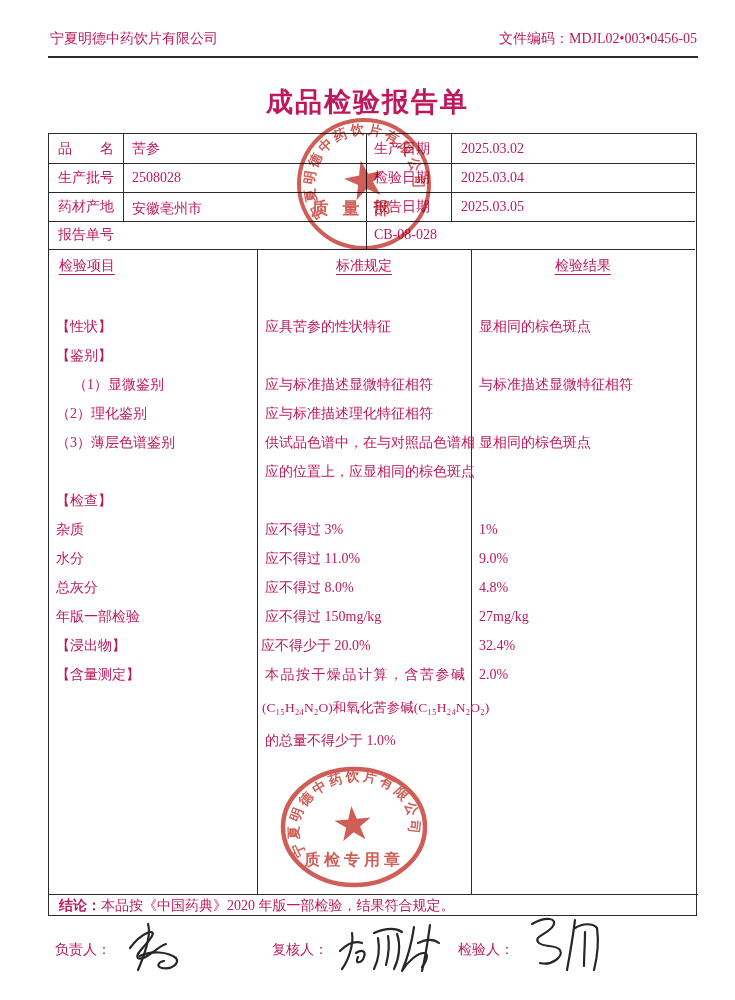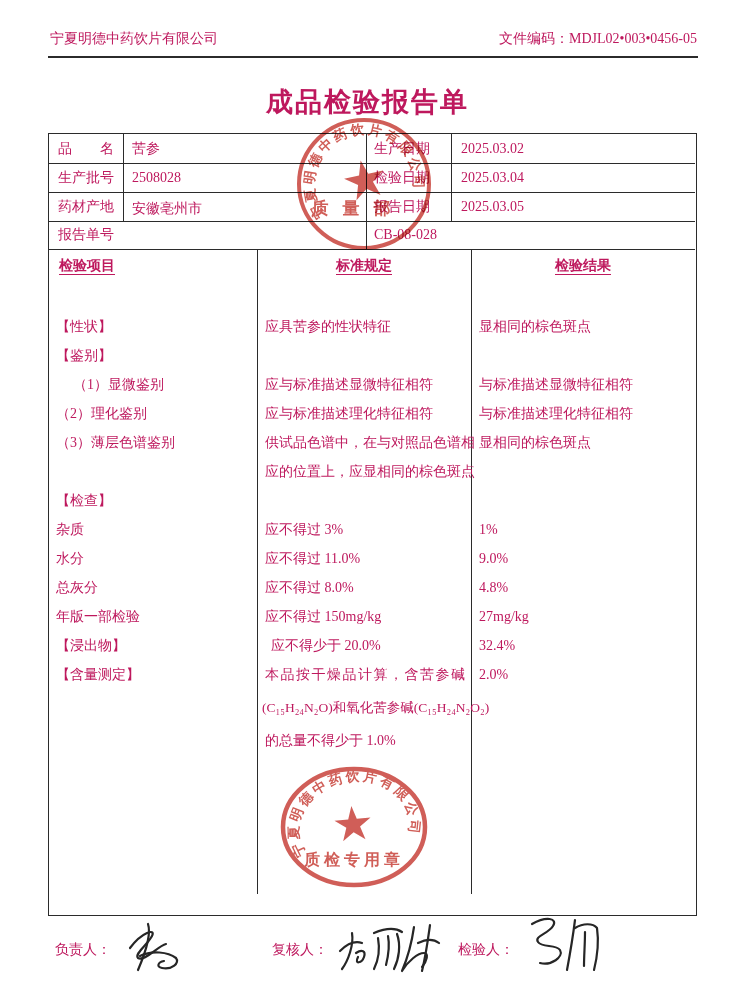--- a/index.html
+++ b/index.html
@@ -5,21 +5,21 @@
   html,body{margin:0;padding:0;background:#fff;}
   .page{position:relative;width:735px;height:1000px;background:#ffffff;overflow:hidden;
         font-family:"Liberation Serif","DejaVu Serif",serif;color:#be185d;}
   .abs{position:absolute;}
   .t14{font-size:14px;line-height:20px;white-space:nowrap;}
   .t13{font-size:13.5px;line-height:20px;white-space:nowrap;}
   .bold{font-weight:bold;}
   .hline{position:absolute;background:#2b2b2b;height:1px;}
   .vline{position:absolute;background:#2b2b2b;width:1px;}
   .doc-title{font-size:27px;font-weight:bold;letter-spacing:2px;white-space:nowrap;}
-  .underlined{text-decoration:underline;text-underline-offset:4px;font-weight:bold;}
+  .underlined{text-decoration:underline;text-underline-offset:4px;}
   .cell{position:absolute;height:29px;display:flex;align-items:center;}
   .table-box{position:absolute;left:48px;top:133px;width:649px;height:783px;border:1.5px solid #2b2b2b;box-sizing:border-box;padding-left:36px;}
   .ctr{text-align:center;}
   .spread{letter-spacing:1.5px;}
   .stamp{position:absolute;mix-blend-mode:multiply;opacity:0.85;}
   .stamp text{font-family:"Liberation Serif","DejaVu Serif",serif;font-weight:bold;}
   .sig path{stroke:#262626;stroke-width:2.2;fill:none;stroke-linecap:round;stroke-linejoin:round;}
   .concl{position:absolute;left:0;top:760px;width:649px;height:23px;border-top:1px solid #2b2b2b;
          display:flex;align-items:center;padding-left:10px;box-sizing:border-box;}
 </style>
@@ -76,21 +76,20 @@
     <div class="abs t14" style="left:430px;top:183px;">显相同的棕色斑点</div>
 
     <div class="abs t14" style="left:7px;top:212px;">【鉴别】</div>
 
     <div class="abs t14" style="left:24px;top:241px;">（1）显微鉴别</div>
     <div class="abs t14" style="left:430px;top:241px;">与标准描述显微特征相符</div>
     <div class="abs t14" style="left:216px;top:241px;">应与标准描述显微特征相符</div>
 
     <div class="abs t14" style="left:7px;top:270px;">（2）理化鉴别</div>
     <div class="abs t14" style="left:216px;top:270px;">应与标准描述理化特征相符</div>
-    <div class="abs t14" style="left:430px;top:270px;">与标准描述理化特征相符</div>
 
     <div class="abs t14" style="left:7px;top:299px;">（3）薄层色谱鉴别</div>
     <div class="abs t14" style="left:216px;top:299px;">供试品色谱中，在与对照品色谱相</div>
     <div class="abs t14" style="left:430px;top:299px;">显相同的棕色斑点</div>
     <div class="abs t14" style="left:216px;top:328px;">应的位置上，应显相同的棕色斑点</div>
 
     <div class="abs t14" style="left:7px;top:357px;">【检查】</div>
 
     <div class="abs t14" style="left:7px;top:386px;">杂质</div>
     <div class="abs t14" style="left:216px;top:386px;">应不得过 3%</div>
@@ -102,29 +101,33 @@
 
     <div class="abs t14" style="left:7px;top:444px;">总灰分</div>
     <div class="abs t14" style="left:216px;top:444px;">应不得过 8.0%</div>
     <div class="abs t14" style="left:430px;top:444px;">4.8%</div>
 
     <div class="abs t14" style="left:7px;top:473px;">年版一部检验</div>
     <div class="abs t14" style="left:216px;top:473px;">应不得过 150mg/kg</div>
     <div class="abs t14" style="left:430px;top:473px;">27mg/kg</div>
 
     <div class="abs t14" style="left:7px;top:502px;">【浸出物】</div>
-    <div class="abs t14" style="left:222px;top:502px;">应不得少于 20.0%</div>
+    <div class="abs t14" style="left:212px;top:502px;">应不得少于 20.0%</div>
     <div class="abs t14" style="left:430px;top:502px;">32.4%</div>
 
     <div class="abs t14" style="left:7px;top:531px;">【含量测定】</div>
     <div class="abs t14 spread" style="left:216px;top:531px;">本品按干燥品计算，含苦参碱</div>
     <div class="abs t14" style="left:430px;top:531px;">2.0%</div>
     <div class="abs t13" style="left:213px;top:564px;">(C₁₅H₂₄N₂O)和氧化苦参碱(C₁₅H₂₄N₂O₂)</div>
     <div class="abs t14" style="left:216px;top:597px;">的总量不得少于 1.0%</div>
 
+    <div class="concl t14">
+      <span class="bold">结论：</span>
+      <span>本品按《中国药典》2020 年版一部检验，结果符合规定。</span>
+    </div>
   </div>
 
   <svg class="stamp" style="left:284px;top:104px;" width="160" height="160" viewBox="0 0 160 160">
     <ellipse cx="80" cy="80" rx="65" ry="64" fill="none" stroke="var(--stamp-color,#c8423a)" stroke-width="4"></ellipse>
     <defs>
         <path id="arcTop" d="M 33 97.1 A 50 50 0 1 1 127 97.1"></path>
       </defs>
     <g transform="rotate(-15 80 80)">
       <text font-size="13.5" fill="var(--stamp-color,#c8423a)" letter-spacing="3">
         <textPath href="#arcTop" startOffset="50%" text-anchor="middle">宁夏明德中药饮片有限公司</textPath>

